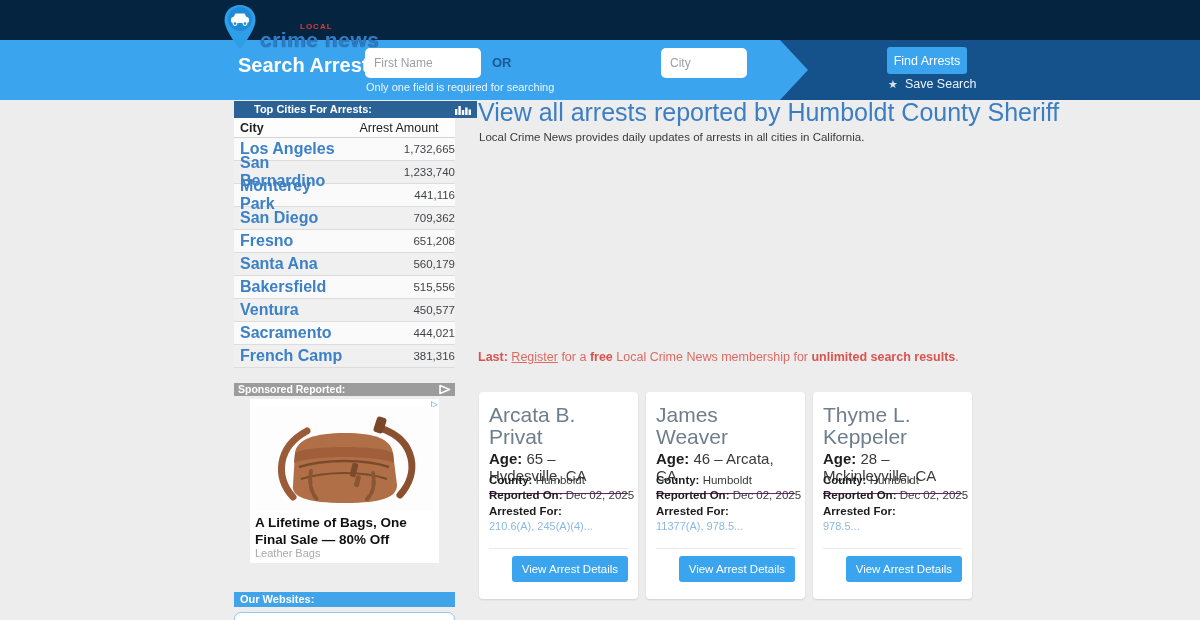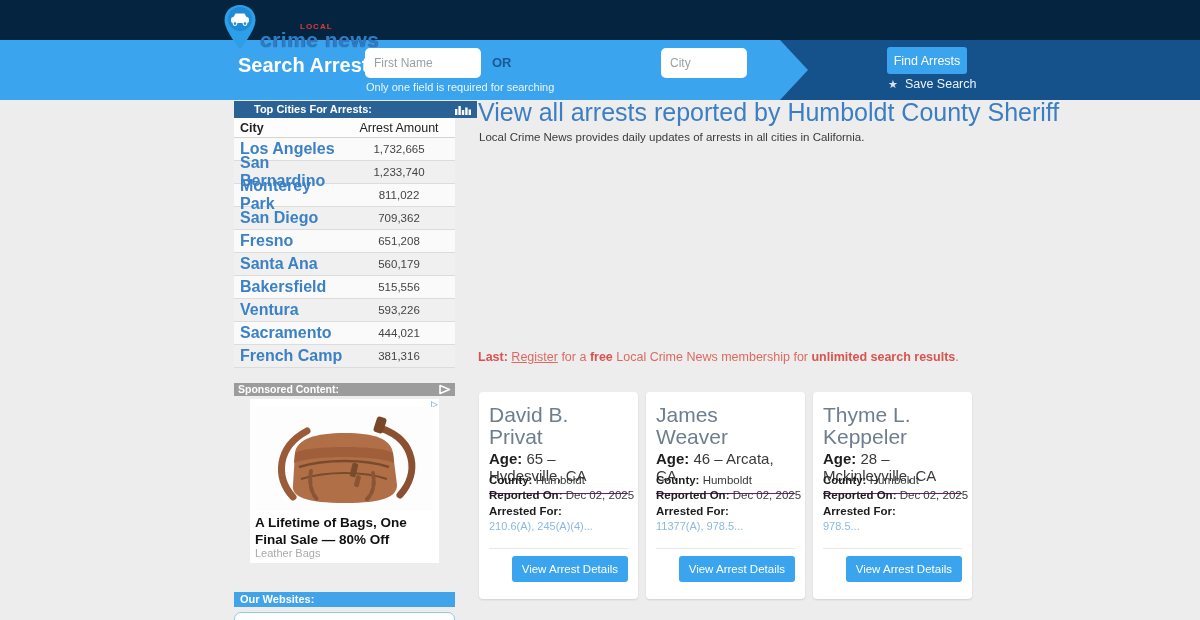--- a/index.html
+++ b/index.html
@@ -42,21 +42,21 @@
     color:#fff; font-size:11px; font-weight:bold; line-height:17px; padding-left:20px; }
   .sb-chart-icon { position:absolute; right:6px; top:3px; }
   .sb-table { position:absolute; left:234px; top:118px; width:221px; }
   .sb-colhead { display:flex; height:20px; align-items:center; background:#fdfdfd; border-bottom:1px solid #d5d5d5; }
   .sb-colhead .c1 { flex:1; padding-left:6px; font-size:12.5px; font-weight:bold; color:#222; }
   .sb-colhead .c2 { width:112px; font-size:12.5px; font-weight:normal; color:#222; text-align:center; }
   .sb-row { display:flex; height:23px; align-items:center; border-bottom:1px solid #dcdcdc; }
   .sb-row:nth-child(odd) { background:#f0f0f0; }
   .sb-row:nth-child(even) { background:#fafafa; }
   .sb-city { flex:1; padding-left:6px; font-size:16px; font-weight:bold; color:#3c80c6; text-decoration:none; cursor:pointer; }
-  .sb-amt { width:112px; font-size:11.5px; color:#434447; text-align:center; }
+  .sb-amt { width:112px; font-size:11.5px; color:#434447; text-align:right; }
   .sponsored-bar { position:absolute; left:234px; top:383px; width:221px; height:13px; background:#9c9c9c;
     color:#fff; font-size:10.5px; font-weight:bold; line-height:13px; padding-left:4px; }
   .adchoices-white { position:absolute; right:3px; top:1px; }
   .ad-unit { position:absolute; left:250px; top:399px; width:189px; height:164px; background:#fff; }
   .ad-mini-choice { position:absolute; right:1px; top:0; color:#4a90e2; font-size:9px; cursor:pointer; }
   .ad-img { position:absolute; left:5px; top:8px; }
   .ad-headline { position:absolute; left:5px; top:116px; width:180px; font-size:13.5px; font-weight:bold; color:#111;
     line-height:1.25; cursor:pointer; }
   .ad-advertiser { position:absolute; left:5px; top:148px; font-size:11px; color:#aaa; }
   .our-websites { position:absolute; left:234px; top:592px; width:221px; height:15px; background:#41a3e8;
@@ -149,54 +149,54 @@
     <div class="sb-row">
       <a class="sb-city">Los Angeles</a>
       <span class="sb-amt">1,732,665</span>
     </div>
     <div class="sb-row">
       <a class="sb-city">San Bernardino</a>
       <span class="sb-amt">1,233,740</span>
     </div>
     <div class="sb-row">
       <a class="sb-city">Monterey Park</a>
-      <span class="sb-amt">811,022</span>
+      <span class="sb-amt">441,116</span>
     </div>
     <div class="sb-row">
       <a class="sb-city">San Diego</a>
       <span class="sb-amt">709,362</span>
     </div>
     <div class="sb-row">
       <a class="sb-city">Fresno</a>
       <span class="sb-amt">651,208</span>
     </div>
     <div class="sb-row">
       <a class="sb-city">Santa Ana</a>
       <span class="sb-amt">560,179</span>
     </div>
     <div class="sb-row">
       <a class="sb-city">Bakersfield</a>
       <span class="sb-amt">515,556</span>
     </div>
     <div class="sb-row">
       <a class="sb-city">Ventura</a>
-      <span class="sb-amt">593,226</span>
+      <span class="sb-amt">450,577</span>
     </div>
     <div class="sb-row">
       <a class="sb-city">Sacramento</a>
       <span class="sb-amt">444,021</span>
     </div>
     <div class="sb-row">
       <a class="sb-city">French Camp</a>
       <span class="sb-amt">381,316</span>
     </div>
   </div>
 
   <div class="sponsored-bar">
-    <span>Sponsored Content:</span>
+    <span>Sponsored Reported:</span>
     <svg class="adchoices-white" width="14" height="11" viewBox="0 0 14 11">
       <path d="M2 1.5 L11.5 5.5 L2 9.5 Z" fill="none" stroke="#fff" stroke-width="1.6" stroke-linejoin="round"></path>
     </svg>
   </div>
 
   <div class="ad-unit">
     <span class="ad-mini-choice">▷</span>
     <svg class="ad-img" width="179" height="104" viewBox="0 0 179 104">
       <rect x="0" y="0" width="179" height="104" fill="#fdfdfd"></rect>
       <path d="M38 90 C20 70 22 40 52 24" fill="none" stroke="#9a5c38" stroke-width="7" stroke-linecap="round"></path>
@@ -225,21 +225,21 @@
 
   <div class="hint-line">
     <b>Last:</b>
     <a>Register</a><span> for a </span><b>free</b><span> Local Crime News membership for </span><b>unlimited search results</b><span>.</span>
   </div>
 
   <div class="cards">
 
     <div class="card">
       <div class="card-name">
-        <span>David B.</span><br>
+        <span>Arcata B.</span><br>
         <span>Privat</span>
       </div>
       <div class="card-age">
         <b>Age:</b><span> 65 – Hydesville, CA</span>
       </div>
       <div class="card-info">
         <div><b>County:</b><span> Humboldt</span></div>
         <div><b>Reported On:</b><span> Dec 02, 2025</span></div>
         <div><b>Arrested For:</b></div>
         <a class="card-charges">210.6(A), 245(A)(4)...</a>

